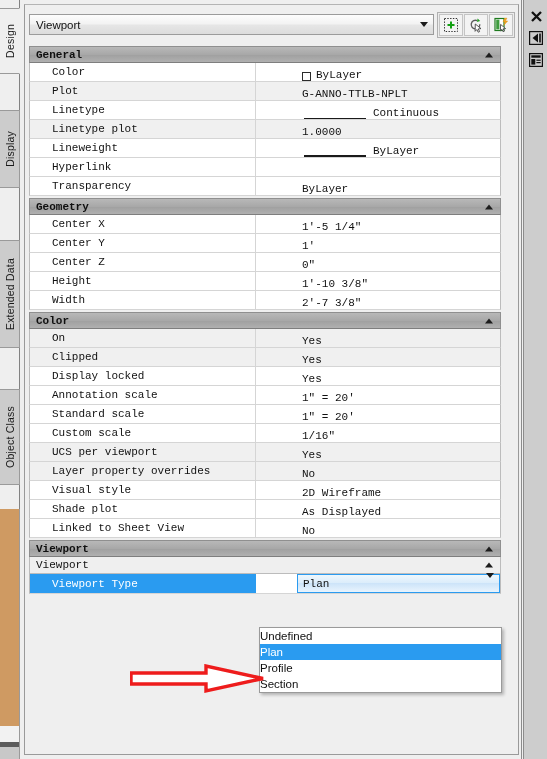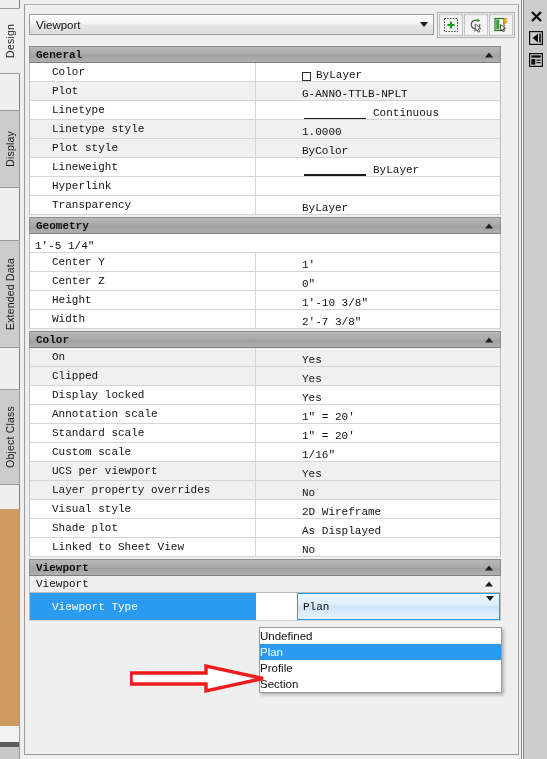--- a/index.html
+++ b/index.html
@@ -352,26 +352,22 @@
           <div class="val">G-ANNO-TTLB-NPLT</div>
         </div>
         <div class="row">
           <div class="lbl">Linetype</div>
           <div class="val">
             <span class="lineglyph"></span>
             <span>Continuous</span>
           </div>
         </div>
         <div class="row alt">
-          <div class="lbl">Linetype style</div>
+          <div class="lbl">Linetype plot</div>
           <div class="val">1.0000</div>
-        </div>
-        <div class="row alt">
-          <div class="lbl">Plot style</div>
-          <div class="val">ByColor</div>
         </div>
         <div class="row">
           <div class="lbl">Lineweight</div>
           <div class="val">
             <span class="lineglyph lw"></span>
             <span>ByLayer</span>
           </div>
         </div>
         <div class="row">
           <div class="lbl">Hyperlink</div>
@@ -380,20 +376,21 @@
         <div class="row">
           <div class="lbl">Transparency</div>
           <div class="val">ByLayer</div>
         </div>
 
         <div class="cat" style="margin-top:2px;">
           <span>Geometry</span>
           <span class="collapse"></span>
         </div>
         <div class="row">
+          <div class="lbl">Center X</div>
           <div class="val">1'-5 1/4"</div>
         </div>
         <div class="row">
           <div class="lbl">Center Y</div>
           <div class="val">1'</div>
         </div>
         <div class="row">
           <div class="lbl">Center Z</div>
           <div class="val">0"</div>
         </div>
@@ -456,21 +453,21 @@
         </div>
 
         <div class="cat" style="margin-top:2px;">
           <span>Viewport</span>
           <span class="collapse"></span>
         </div>
         <div class="subcat">
           <span>Viewport</span>
           <span class="collapse"></span>
         </div>
-        <div class="row selected" style="height:28px;">
+        <div class="row selected" style="height:20px;">
           <div class="lbl">Viewport Type</div>
           <div class="vpt-val">
             <span>Plan</span>
             <span class="carrow">
               <span class="tri-down"></span>
             </span>
           </div>
         </div>
 
       </div>

